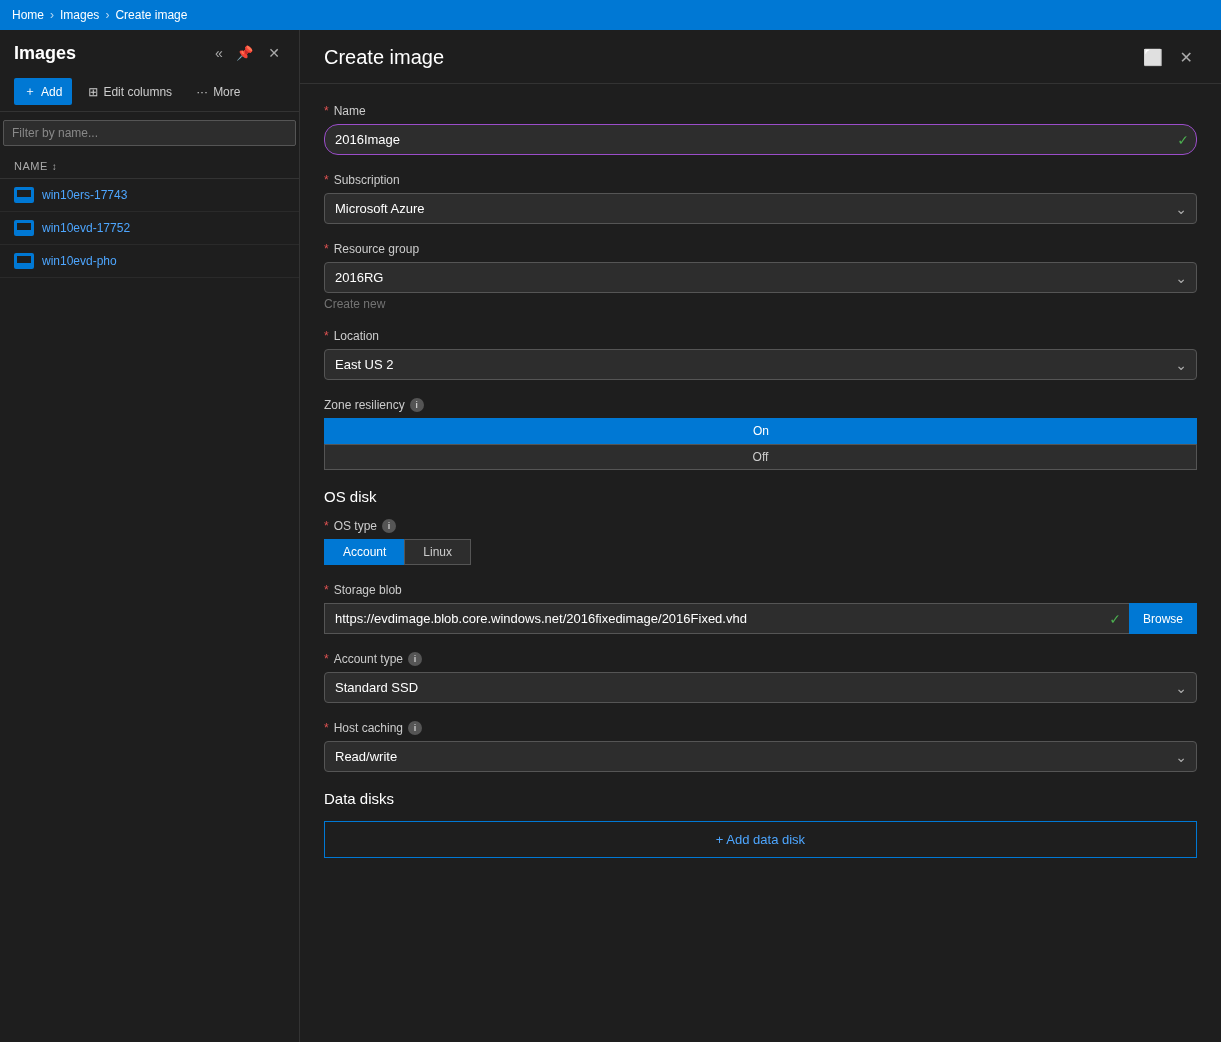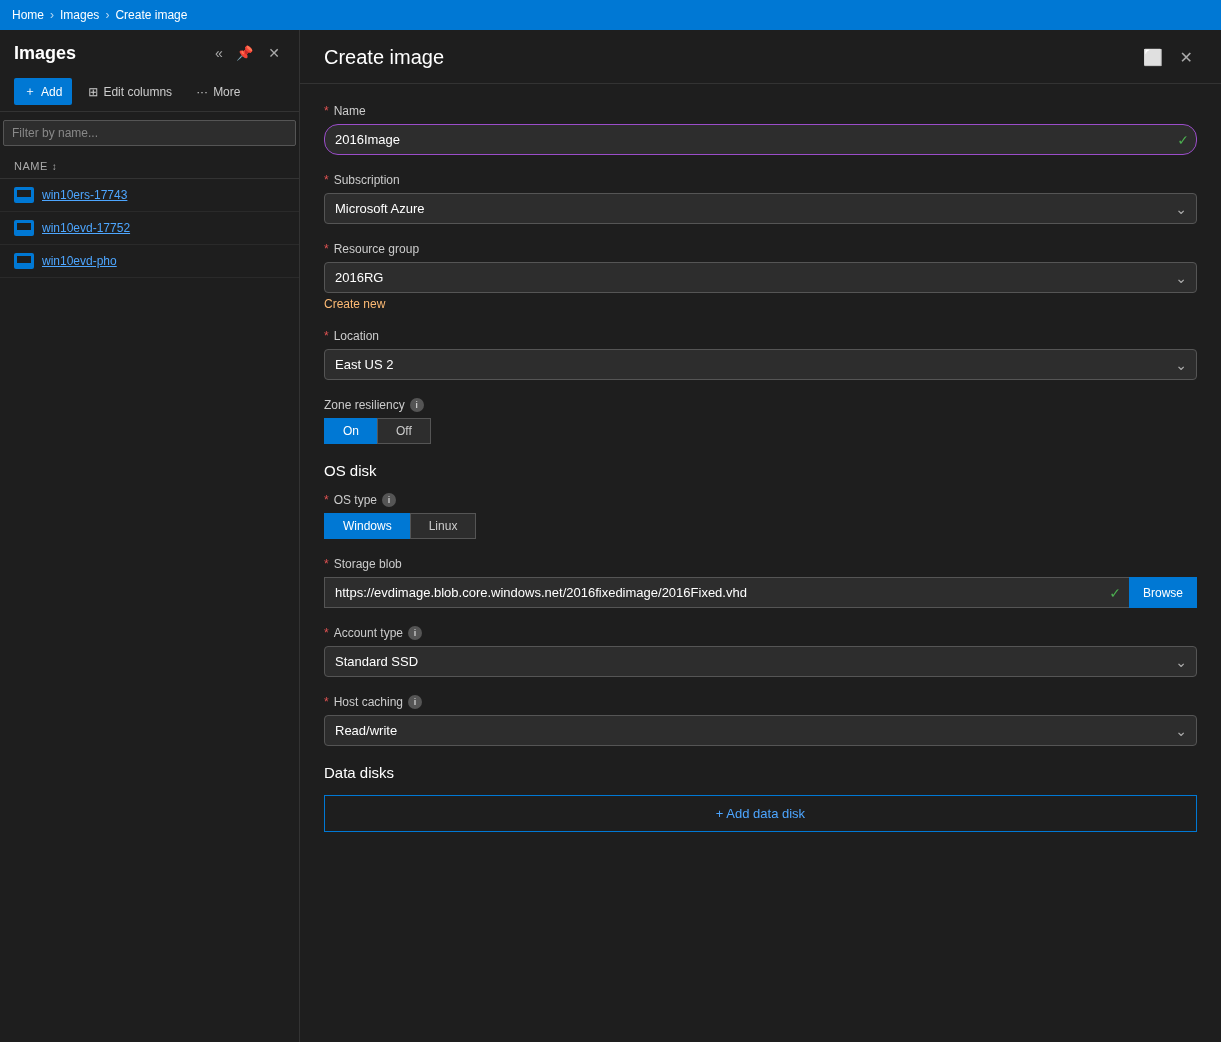--- a/index.html
+++ b/index.html
@@ -169,21 +169,20 @@
       display: flex;
       align-items: center;
       justify-content: center;
       font-size: 9px;
       color: #fff;
       flex-shrink: 0;
     }
     .sidebar-item-name {
       color: #4da6ff;
       font-size: 12px;
-      text-decoration: underline;
     }
 
     
     .panel {
       flex: 1;
       background: #1e1e1e;
       display: flex;
       flex-direction: column;
       overflow: hidden;
     }
@@ -294,30 +293,31 @@
       position: absolute;
       right: 10px;
       top: 50%;
       transform: translateY(-50%);
       color: #aaa;
       pointer-events: none;
       font-size: 14px;
     }
 
     .create-new-link {
-      color: #fdba74;
+      color: #737373;
       font-size: 12px;
       cursor: pointer;
       margin-top: 4px;
       display: inline-block;
     }
 
     
     .toggle-group {
       display: flex;
+      flex-direction: column;
     }
     .toggle-btn {
       padding: 5px 18px;
       border: 1px solid #555;
       background: #2d2d2d;
       color: #ccc;
       cursor: pointer;
       font-size: 12px;
     }
     .toggle-btn:first-child { border-right: none; }
@@ -584,21 +584,21 @@
       <div class="form-group">
         <div class="section-title">OS disk</div>
 
         <div class="form-group">
           <div class="form-label">
             <span class="required-star">*</span>
             <span>OS type</span>
             <span class="info-icon">i</span>
           </div>
           <div class="os-toggle-group">
-            <button class="os-toggle-btn active">Windows</button>
+            <button class="os-toggle-btn active">Account</button>
             <button class="os-toggle-btn">Linux</button>
           </div>
         </div>
 
         <div class="form-group">
           <div class="form-label">
             <span class="required-star">*</span>
             <span>Storage blob</span>
           </div>
           <div class="storage-blob-row">

